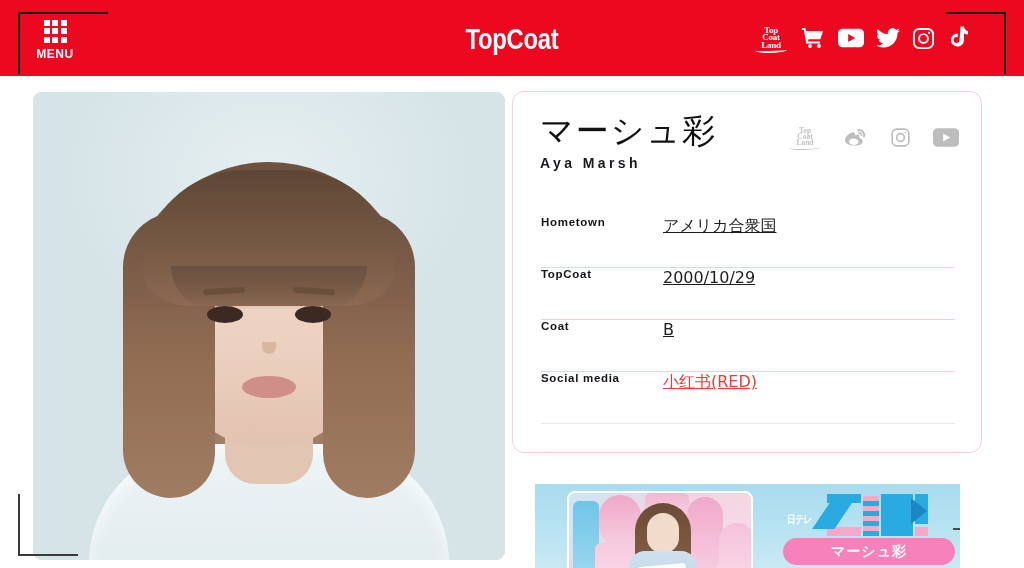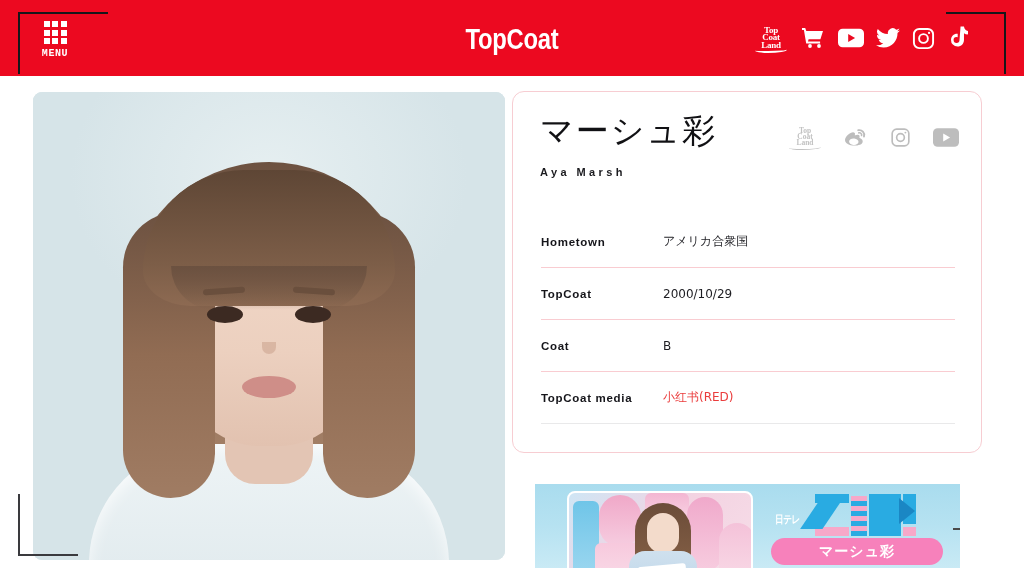--- a/index.html
+++ b/index.html
@@ -53,24 +53,24 @@
   }
   .menu-grid i {
     display: block;
     background: #ffffff;
     width: 100%;
     height: 100%;
   }
   .menu-label {
     margin-top: 4px;
     color: #ffffff;
-    font-size: 10px;
+    font-size: 12px;
     font-weight: bold;
     letter-spacing: 0.6px;
-    font-family: Liberation Mono, monospace;
+    font-family: Liberation Sans, sans-serif;
   }
 
   .brand-title {
     position: absolute;
     left: 0; right: 0;
     top: 23px;
     text-align: center;
     color: #ffffff;
     font-size: 29px;
     font-weight: bold;
@@ -274,22 +274,22 @@
   }
   .name-jp {
     font-size: 33px;
     letter-spacing: 2px;
     color: #111114;
     font-family: "DejaVu Sans", "Liberation Sans", sans-serif;
     font-weight: normal;
     line-height: 1;
   }
   .name-en {
-    margin-top: 19px;
-    font-size: 11px;
+    margin-top: 8px;
+    font-size: 14px;
     font-weight: bold;
     letter-spacing: 3.4px;
     color: #1b1b1f;
     font-family: "Liberation Sans Narrow", "Liberation Sans", sans-serif;
   }
 
   .card-socials {
     position: absolute;
     right: 22px;
     top: 32px;
@@ -323,38 +323,38 @@
 
   
   .info-table {
     position: absolute;
     left: 28px;
     top: 124px;
     width: 414px;
   }
   .info-row {
     display: flex;
-    align-items: center;
     height: 52px;
     border-bottom: 1.3px solid #f9ccd1;
   }
   .info-row:last-child { border-bottom: 1.3px solid #e9e9ea; }
   .info-label {
     width: 122px;
     flex: 0 0 122px;
     font-size: 11.5px;
     font-weight: bold;
     letter-spacing: 0.7px;
     color: #15151a;
     font-family: "Liberation Sans Narrow", "Liberation Sans", sans-serif;
   }
   .info-value {
-    font-size: 12px;
+    font-size: 16px;
     color: #1d1d22;
     font-family: "DejaVu Sans", "Liberation Sans", sans-serif;
+    text-decoration: underline;
   }
   .info-value.link {
     color: #ea3c3c;
     cursor: pointer;
   }
 
   
   .banner {
     position: absolute;
     left: 535px;
@@ -407,21 +407,21 @@
     transform: rotate(-5deg);
     display: flex; align-items: center; justify-content: center;
     color: #3aa8dd;
     font-size: 10px;
     font-weight: bold;
     font-family: "Liberation Sans", sans-serif;
   }
 
   .banner-right {
     position: absolute;
-    left: 232px; top: 0;
+    left: 244px; top: 0;
     width: 193px; height: 62px;
   }
   .ntv-label {
     position: absolute;
     left: 8px; top: 28px;
     color: #ffffff;
     font-size: 11px;
     font-weight: bold;
     letter-spacing: -0.5px;
     font-family: "DejaVu Sans", sans-serif;
@@ -648,21 +648,21 @@
         <div class="info-label">TopCoat</div>
         <div class="info-value">2000/10/29</div>
       </div>
 
       <div class="info-row">
         <div class="info-label">Coat</div>
         <div class="info-value">B</div>
       </div>
 
       <div class="info-row">
-        <div class="info-label">TopCoat media</div>
+        <div class="info-label">Social media</div>
         <div class="info-value link">小红书(RED)</div>
       </div>
 
     </div>
   </div>
 
   <div class="banner">
 
     <div class="banner-photo">
       <div class="bp-shape bp1"></div>

